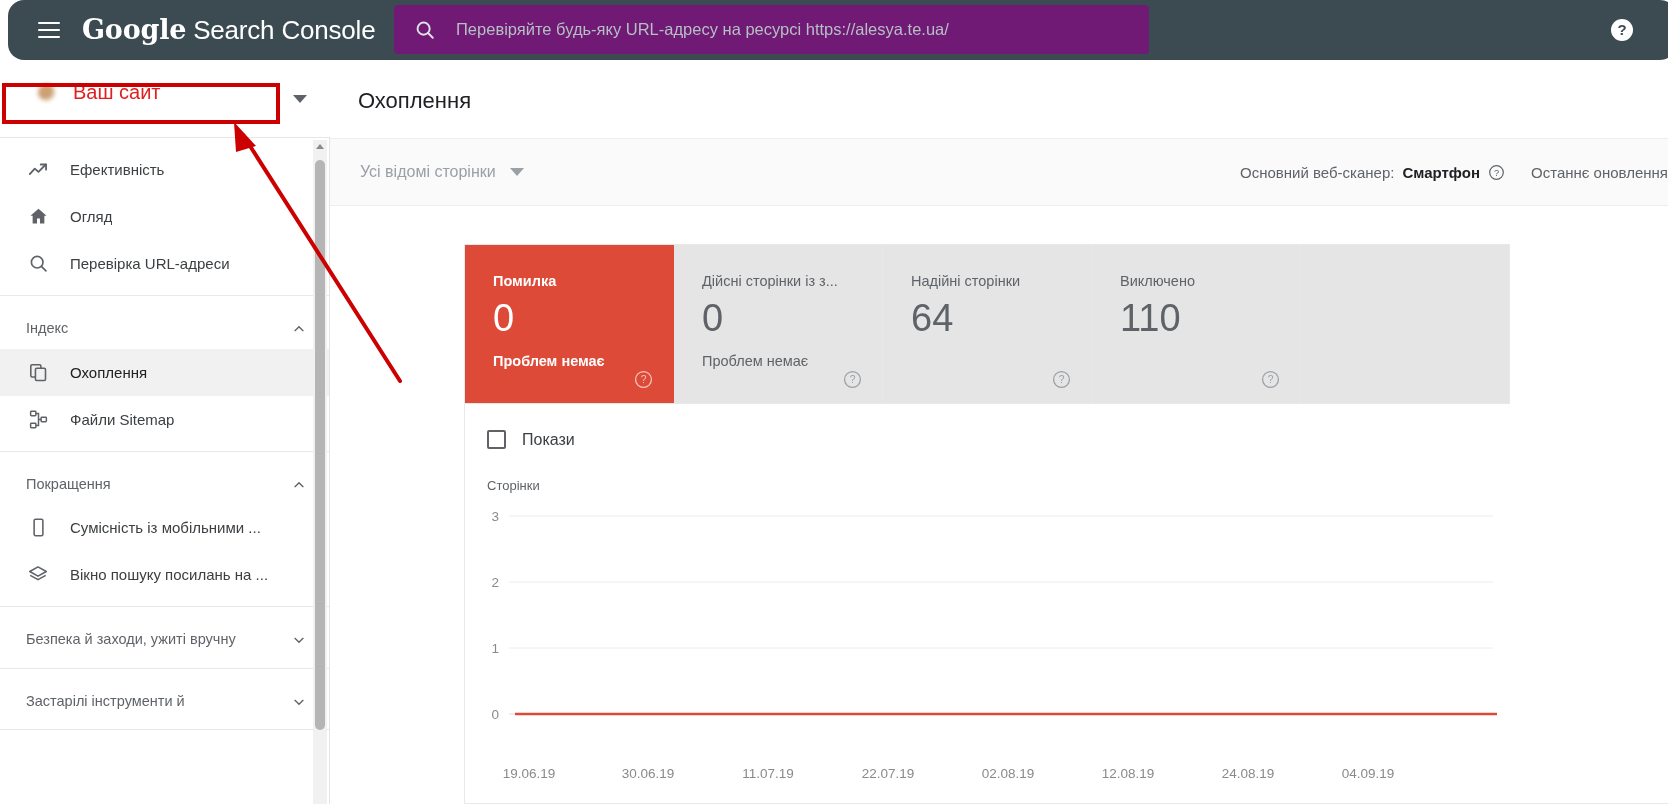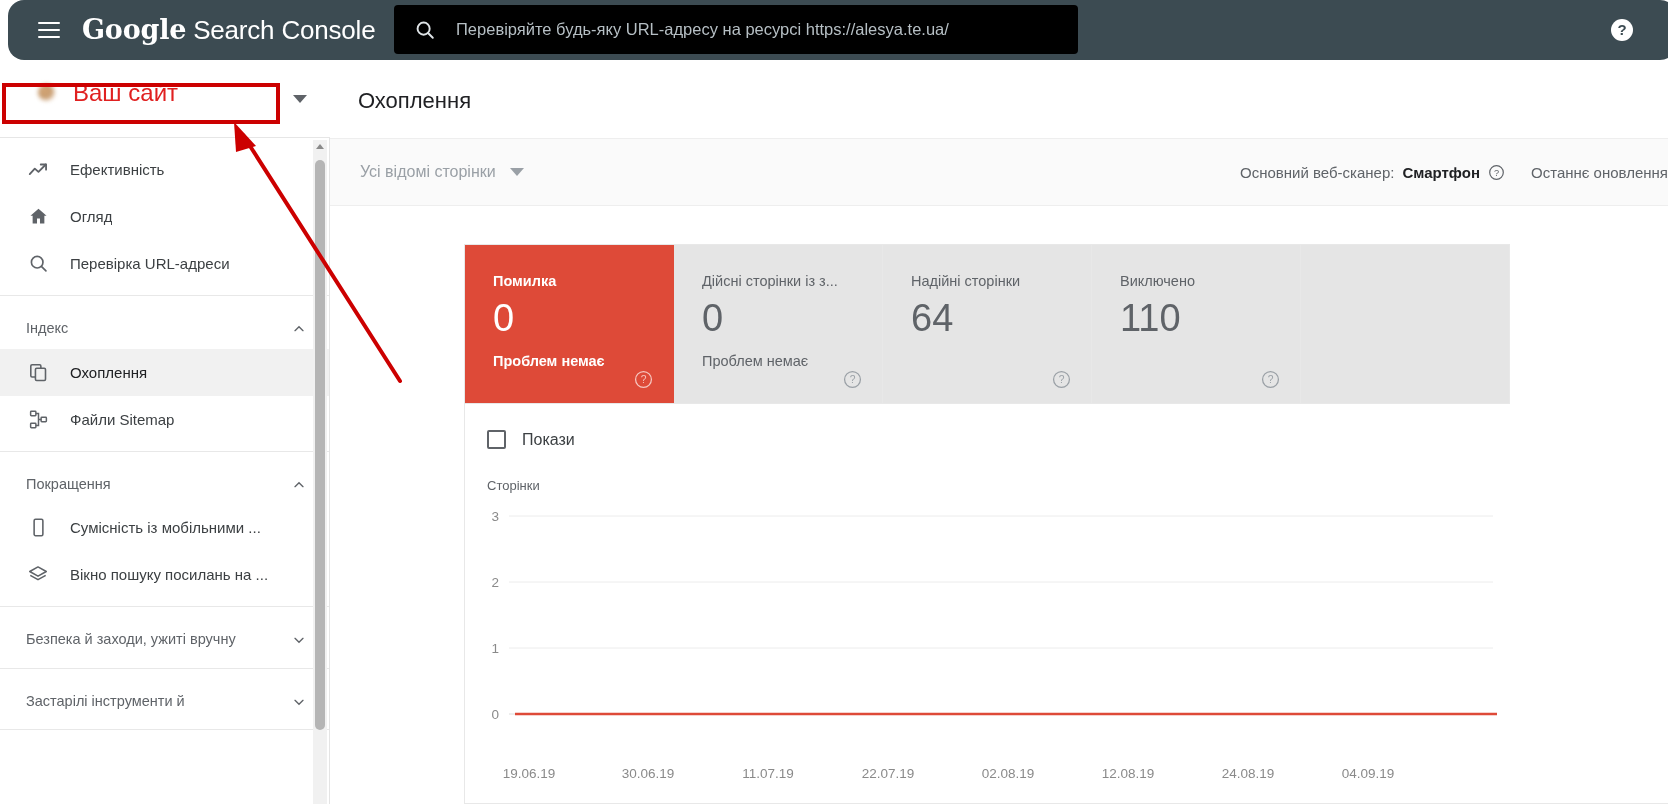--- a/index.html
+++ b/index.html
@@ -28,22 +28,22 @@
   .hamburger span { display: block; height: 2px; width: 22px; background: #ffffff; border-radius: 1px; }
   .brand {
     color: #ffffff; font-size: 26px; letter-spacing: -0.2px;
     white-space: nowrap; display: flex; align-items: baseline; gap: 7px;
   }
   .brand .b-google { font-weight: 700; font-family: "DejaVu Serif", "Liberation Serif", serif; font-size: 27px; }
   .brand .b-rest { font-weight: 400; }
 
   .searchbar {
     position: absolute; left: 386px; top: 5px;
-    width: 684px; height: 49px;
-    background: #000000;
+    width: 755px; height: 49px;
+    background: #701a75;
     border-radius: 4px;
     display: flex; align-items: center;
     cursor: text;
   }
   .search-icon { margin-left: 20px; margin-right: 20px; display: flex; }
   .search-ph {
     color: #b6bfc4; font-size: 16.5px; white-space: nowrap; overflow: hidden;
   }
   .help-top {
     position: absolute; right: 42px; top: 18px;
@@ -63,21 +63,21 @@
     display: flex; align-items: center;
     cursor: pointer;
   }
   .favicon {
     width: 17px; height: 17px; border-radius: 50%;
     background: radial-gradient(circle at 40% 40%, #d6a878 0%, #c69a6d 45%, rgba(214,172,130,0.35) 80%, rgba(255,255,255,0) 100%);
     filter: blur(2.2px);
     margin-left: 24px; margin-right: 18px; flex: none;
   }
   .prop-name {
-    color: #e02020; font-size: 24px; white-space: nowrap;
+    color: #e02020; font-size: 20px; white-space: nowrap;
   }
   .prop-caret {
     position: absolute; left: 293px; top: 95px;
     width: 0; height: 0;
     border-left: 7px solid transparent; border-right: 7px solid transparent;
     border-top: 8px solid #5f6368;
     cursor: pointer;
   }
   
   .annot-box {

